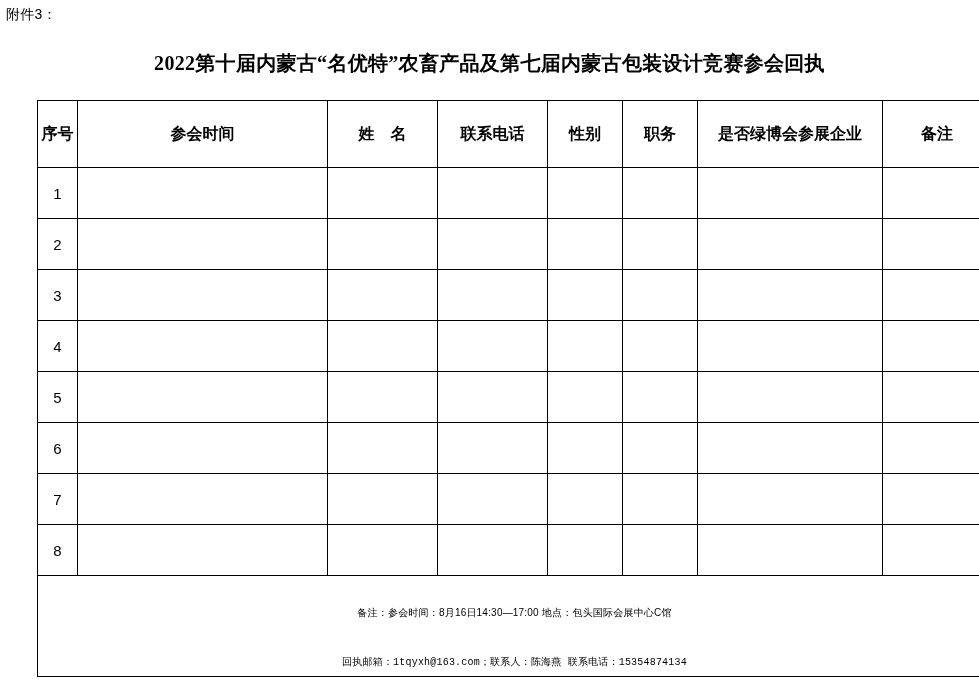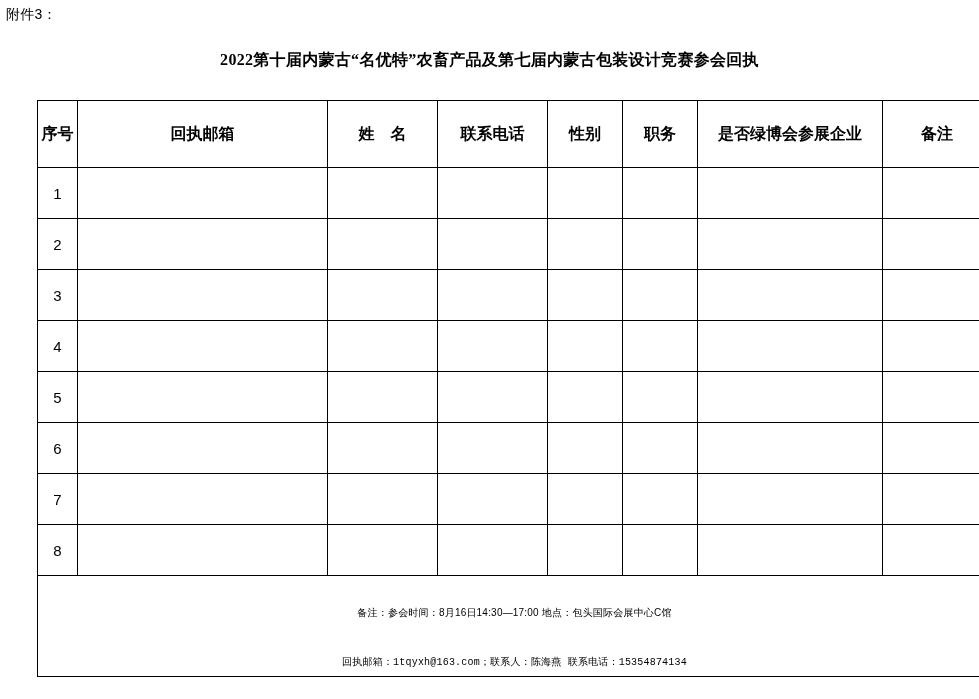--- a/index.html
+++ b/index.html
@@ -30,21 +30,21 @@
     letter-spacing: 0.2px;
   }
   .doc-title {
     position: absolute;
     left: 0;
     top: 50px;
     width: 979px;
     text-align: center;
     font-family: "Liberation Serif", "DejaVu Serif", serif;
     font-weight: bold;
-    font-size: 16px;
+    font-size: 20px;
     letter-spacing: 0.3px;
     white-space: nowrap;
   }
   .table-wrap {
     position: absolute;
     left: 4px;
     top: 100px;
     width: 954px;
     padding-left: 33px;
   }
@@ -119,21 +119,21 @@
         <col class="c-name">
         <col class="c-contact">
         <col class="c-gender">
         <col class="c-post">
         <col class="c-expo">
         <col class="c-remark">
       </colgroup>
       <thead>
         <tr>
           <th>序号</th>
-          <th>回执邮箱</th>
+          <th>参会时间</th>
           <th>姓　名</th>
           <th>联系电话</th>
           <th>性别</th>
           <th>职务</th>
           <th>是否绿博会参展企业</th>
           <th>备注</th>
         </tr>
       </thead>
       <tbody>
         <tr>

